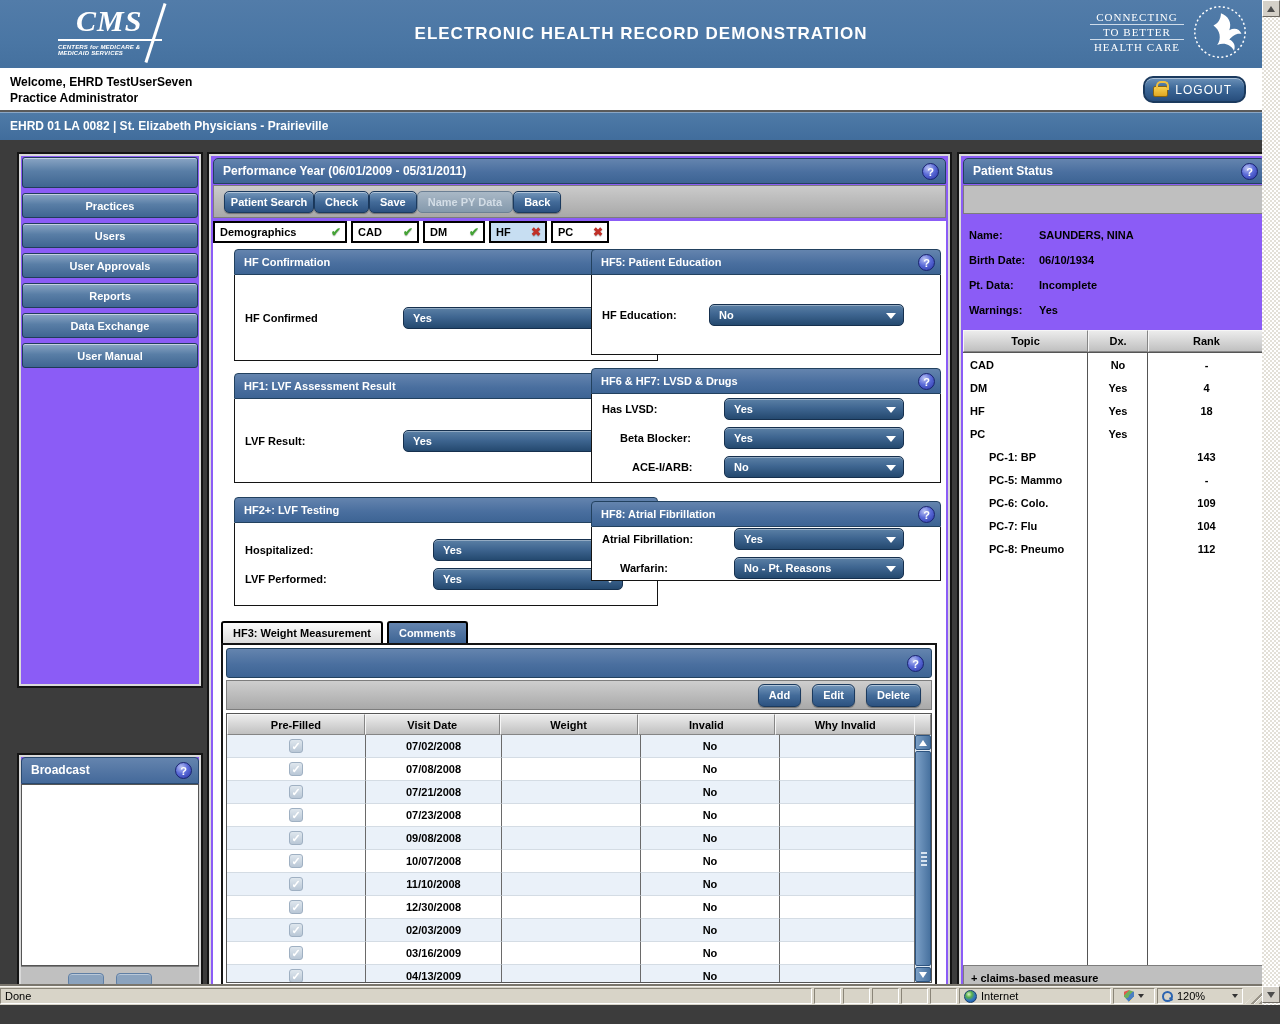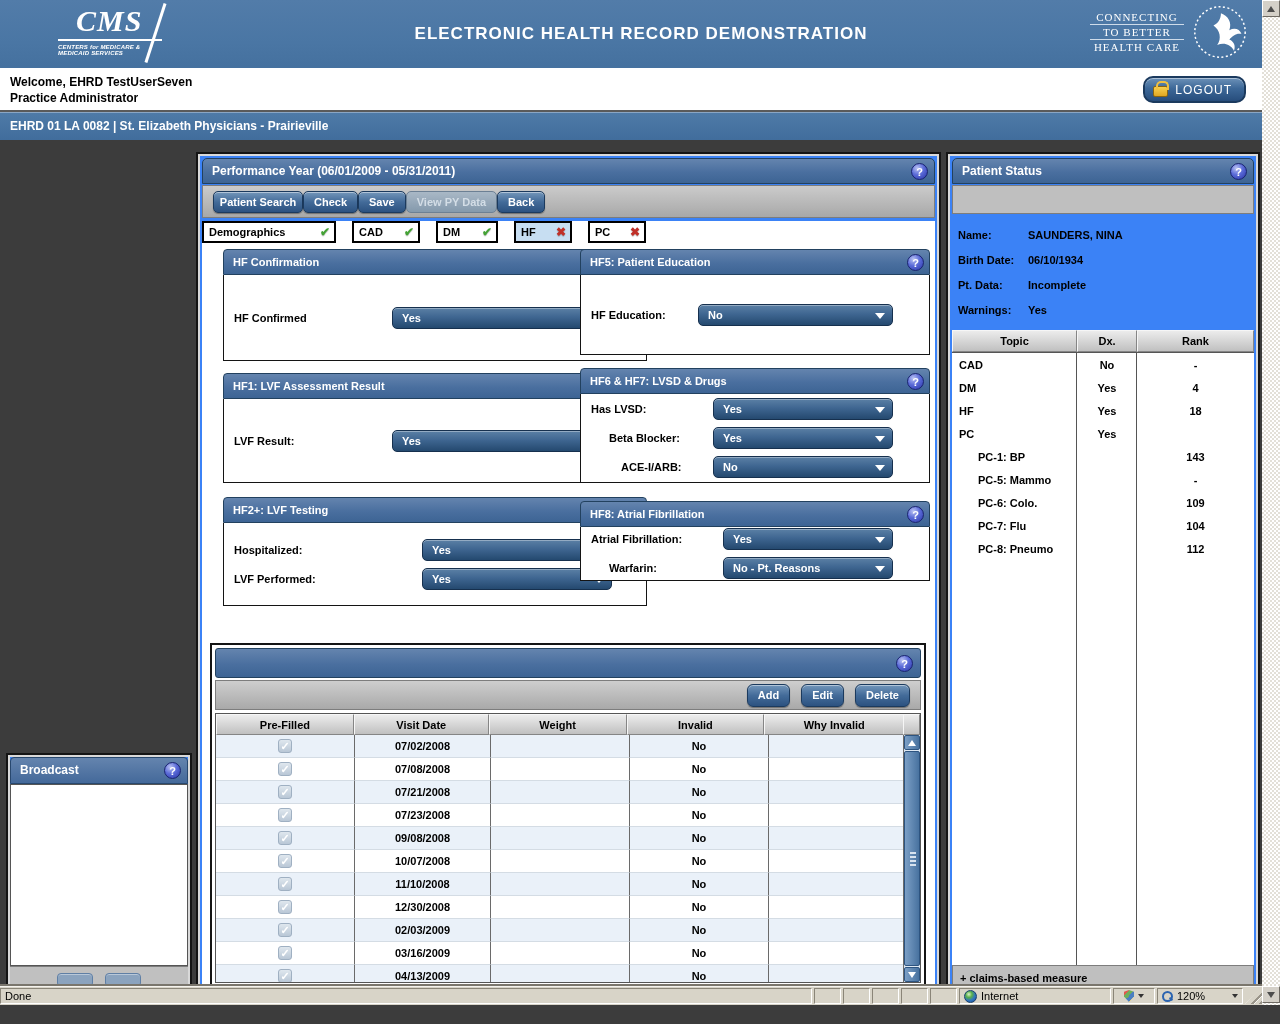--- a/index.html
+++ b/index.html
@@ -44,22 +44,22 @@
     border: 2px solid #f0c040; border-bottom: none; border-radius: 5px 5px 0 0; }
 
   
   .practice-bar { position: absolute; left: 0; top: 112px; width: 100%; height: 28px;
     background: linear-gradient(180deg, #4e7aa7, #416d9c); border-top: 1px solid #8aa6c4;
     color: #fff; font-weight: bold; font-size: 12px; line-height: 27px; padding-left: 10px; }
 
   
   .workspace { position: absolute; left: 0; top: 140px; width: 100%; height: 865px; background: #3c3c3c; }
 
-  .panel-frame { position: absolute; background: #3b82f6; border: 2px solid #141414;
-    box-shadow: inset 0 0 0 2px #d9d9d9; }
+  .panel-frame { position: absolute; background: #8b5cf6; border: 2px solid #141414;
+    box-shadow: inset 0 0 0 2px #d9d9d9; margin-left: 11px; }
 
   
   .sidebar { left: 6px; top: 12px; width: 186px; height: 536px; }
   .sb-stack { position: absolute; left: 3px; right: 3px; top: 3px; }
   .sb-btn { height: 25px; margin-bottom: 5px; border: 1px solid #203c5c; border-radius: 3px;
     background: linear-gradient(180deg, #8aa5c4 0%, #597ea6 45%, #3f6591 100%);
     box-shadow: inset 0 1px 0 rgba(255,255,255,.5); color: #fff; font-weight: bold; font-size: 11px;
     display: flex; align-items: center; justify-content: center; cursor: pointer; }
   .sb-blank { height: 31px; cursor: default; }
 
@@ -92,21 +92,21 @@
 
   
   .mainpanel { left: 196px; top: 12px; width: 745px; height: 845px; }
   .py-title { position: absolute; left: 4px; right: 4px; top: 4px; height: 26px; border-radius: 5px 5px 0 0;
     font-size: 12px; line-height: 24px; padding-left: 9px; }
   .py-title .help { top: 4px; right: 6px; }
   .py-toolbar { position: absolute; left: 4px; right: 4px; top: 31px; height: 33px;
     background: linear-gradient(180deg, #cbcbcb, #a8a8a8); border: 1px solid #7d7d7d;
     display: flex; align-items: center; padding-left: 10px; }
   .tabrow { position: absolute; left: 4px; right: 4px; top: 67px; height: 23px; background: #fff;
-    display: flex; gap: 16px; }
+    display: flex; gap: 4px; }
   .tab { height: 22px; border: 2px solid #000; background: #fff; display: flex; align-items: center;
     gap: 8px; font-weight: bold; font-size: 11px; padding: 0 4px 0 5px; cursor: pointer; }
   .tab.selected { background: #c7def2; }
   .tab .ticon { font-size: 12px; line-height: 12px; }
   .ticon.ok { color: #44a335; text-shadow: 0 1px 1px rgba(0,0,0,.25); }
   .ticon.bad { color: #c03028; text-shadow: 0 1px 1px rgba(0,0,0,.25); }
   .main-content { position: absolute; left: 4px; right: 4px; top: 90px; bottom: 4px; background: #fff; }
 
   .col { position: absolute; top: 5px; }
   #col-left { left: 21px; width: 424px; }
@@ -289,20 +289,31 @@
       <div class="logout-btn">
         <span class="lock"></span>
         <span>LOGOUT</span>
       </div>
     </div>
 
     <div class="practice-bar">EHRD 01 LA 0082 | St. Elizabeth Physicians - Prairieville</div>
 
     <div class="workspace">
 
+      <div class="panel-frame sidebar">
+        <div class="sb-stack" id="sidebar-buttons">
+          <div class="sb-btn sb-blank"></div>
+        <div class="sb-btn">Practices</div>
+            <div class="sb-btn">Users</div>
+            <div class="sb-btn">User Approvals</div>
+            <div class="sb-btn">Reports</div>
+            <div class="sb-btn">Data Exchange</div>
+            <div class="sb-btn">User Manual</div>
+          </div>
+      </div>
 
       <div class="panel-frame broadcast">
         <div class="bc-title">
           <span>Broadcast</span>
           <span class="help" style="top:4px;right:6px;">?</span>
         </div>
         <div class="bc-body"></div>
         <div class="bc-footer">
           <div class="bc-mini-btn"></div>
           <div class="bc-mini-btn"></div>
@@ -311,21 +322,21 @@
 
       <div class="panel-frame mainpanel">
         <div class="py-title blue-bar">
           <span>Performance Year (06/01/2009 - 05/31/2011)</span>
           <span class="help">?</span>
         </div>
         <div class="py-toolbar" id="py-toolbar">
             <div class="btn-blue" style="width: 90px;">Patient Search</div>
             <div class="btn-blue">Check</div>
             <div class="btn-blue">Save</div>
-            <div class="btn-blue disabled">View PY Data</div>
+            <div class="btn-blue disabled">Name PY Data</div>
             <div class="btn-blue">Back</div>
           </div>
         <div class="tabrow" id="topic-tabs">
             <div class="tab" style="width: 134px;">
               <span>Demographics</span>
               <span class="ticon ok" style="margin-left: auto;">✔</span>
             </div>
             <div class="tab" style="width: 68px;">
               <span>CAD</span>
               <span class="ticon ok" style="margin-left: auto;">✔</span>
@@ -444,20 +455,24 @@
                     <div class="dd">
                       <span>No - Pt. Reasons</span>
                       <span class="dd-arrow"></span>
                     </div>
                   </div>
                 </div>
               </div>
             </div>
 
           <div class="weight-area">
+            <div class="wt-tabs">
+              <div class="wt-tab active">HF3: Weight Measurement</div>
+              <div class="wt-tab blue">Comments</div>
+            </div>
             <div class="wt-panel">
               <div class="wt-blue blue-bar">
                 <span class="help">?</span>
               </div>
               <div class="wt-gray" id="wt-buttons">
                   <div class="btn-blue">Add</div>
                   <div class="btn-blue">Edit</div>
                   <div class="btn-blue">Delete</div>
                 </div>
               <div class="wt-table">

